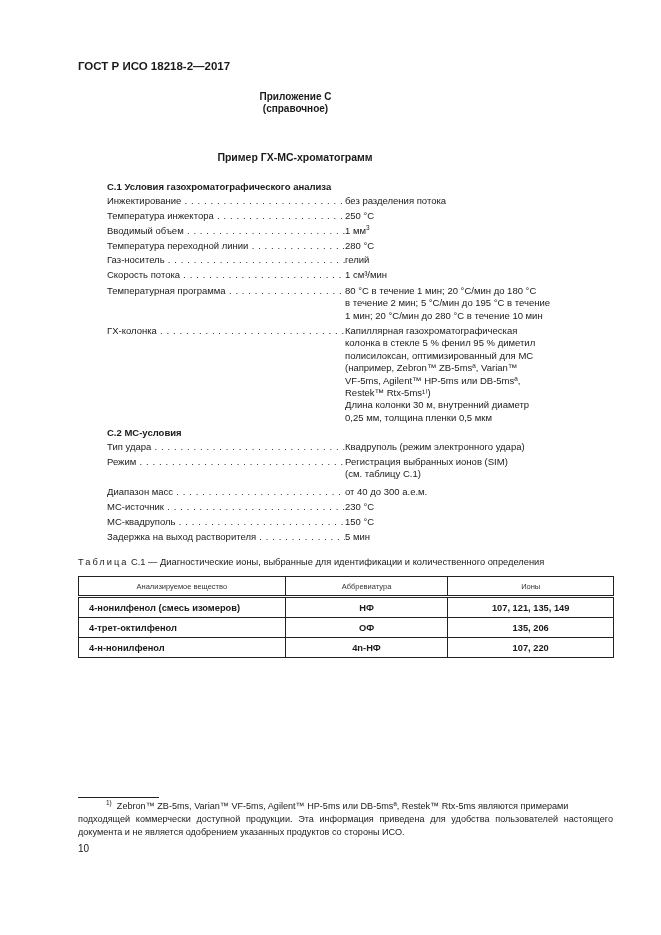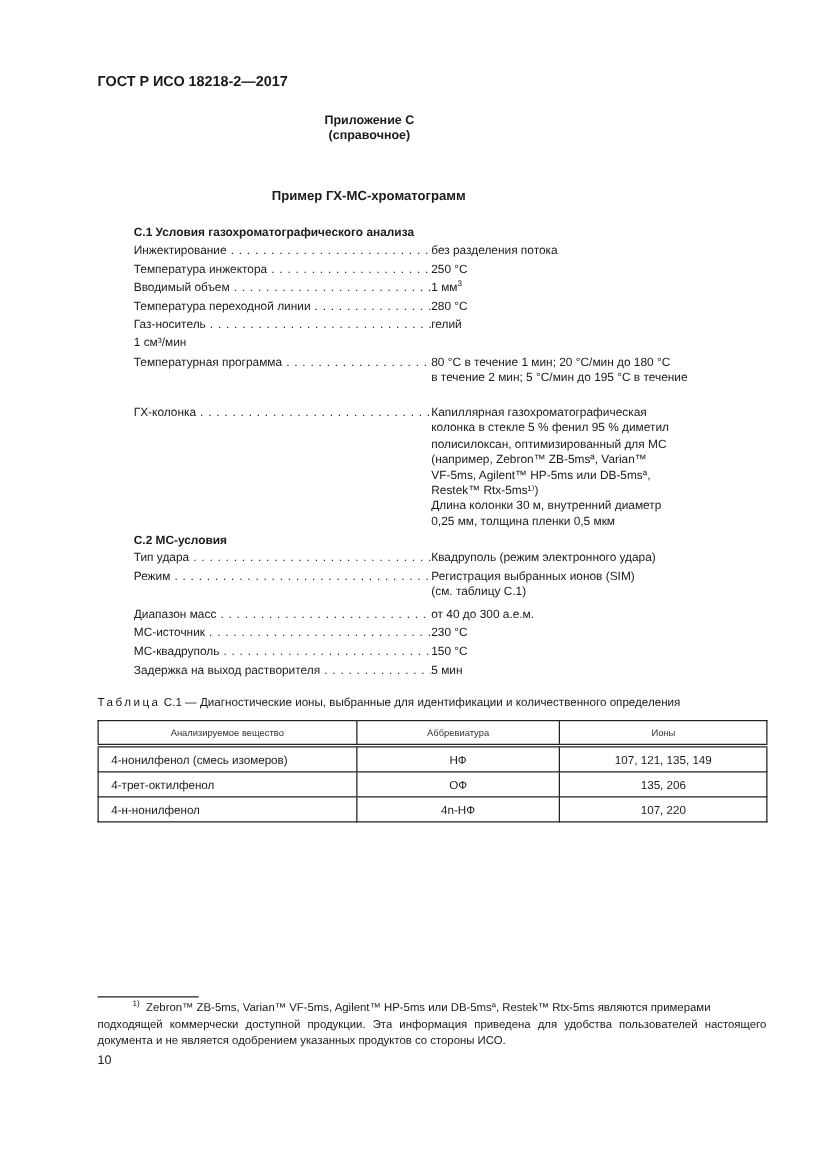--- a/index.html
+++ b/index.html
@@ -26,21 +26,21 @@
   sup { font-size: 6.5px; line-height: 0; vertical-align: 4px; }
   .table-caption { left: 78px; top: 557px; font-size: 9.3px; white-space: nowrap; }
   .table-caption .spaced { letter-spacing: 2px; text-align: center; }
   table.ions {
     position: absolute; left: 78px; top: 576px; width: 536px;
     border-collapse: collapse; font-size: 9.3px;
   }
   table.ions th, table.ions td { border: 1px solid #222; padding: 0 6px; }
   table.ions th { font-weight: normal; font-size: 7.5px; height: 18px; color: #333; text-align: center; }
   table.ions thead tr { border-bottom: 3px double #222; padding-left: 42px; }
-  table.ions td { height: 19px; }
+  table.ions td { height: 19px; font-weight: bold; }
   table.ions td.c1 { text-align: left; padding-left: 10px; }
   table.ions td.c2, table.ions td.c3 { text-align: center; }
   .fn-rule { left: 78px; top: 797px; width: 81px; height: 1px; background: #222; }
   .footnote { left: 78px; top: 800px; width: 535px; font-size: 9.1px; line-height: 13px; text-align: justify; }
   .footnote .first { text-indent: 28px; display: block; }
   .page-num { left: 78px; top: 843px; font-size: 10px; }
 </style>
 </head>
 <body>
 
@@ -75,29 +75,31 @@
       <span class="line">280 °С</span>
     </span>
 </div>
 <div class="abs row" style="top:254px">
   <span class="lbl">Газ-носитель</span>
   <span class="val">
       <span class="line">гелий</span>
     </span>
 </div>
 <div class="abs row" style="top:269px">
+  <span class="lbl">Скорость потока</span>
   <span class="val">
       <span class="line">1 см³/мин</span>
     </span>
 </div>
 <div class="abs row" style="top:285px">
   <span class="lbl">Температурная программа</span>
   <span class="val">
     <span class="line">80 °С в течение 1 мин; 20 °С/мин до 180 °С</span>
     <span class="line">в течение 2 мин; 5 °С/мин до 195 °С в течение</span>
+    <span class="line">1 мин; 20 °С/мин до 280 °С в течение 10 мин</span>
   </span>
 </div>
 <div class="abs row" style="top:325px">
   <span class="lbl">ГХ-колонка</span>
   <span class="val">
     <span class="line">Капиллярная газохроматографическая</span>
     <span class="line">колонка в стекле 5 % фенил 95 % диметил</span>
     <span class="line">полисилоксан, оптимизированный для МС</span>
     <span class="line">(например, Zebron™ ZB-5msª, Varian™</span>
     <span class="line">VF-5ms, Agilent™ HP-5ms или DB-5msª,</span>

